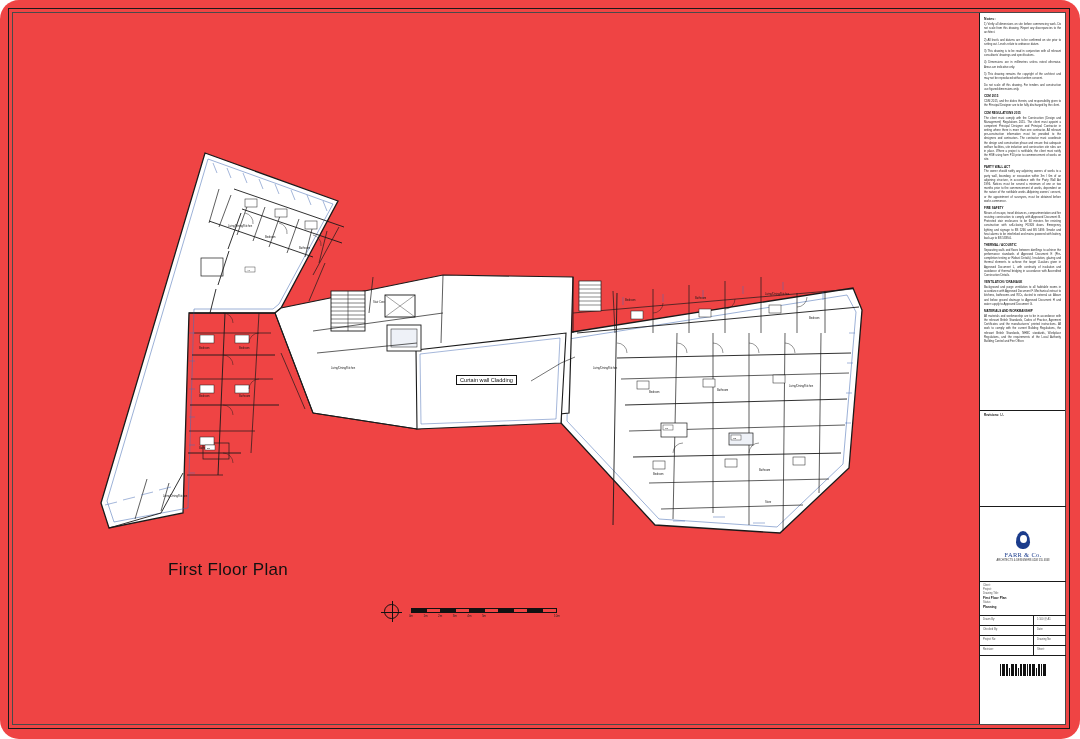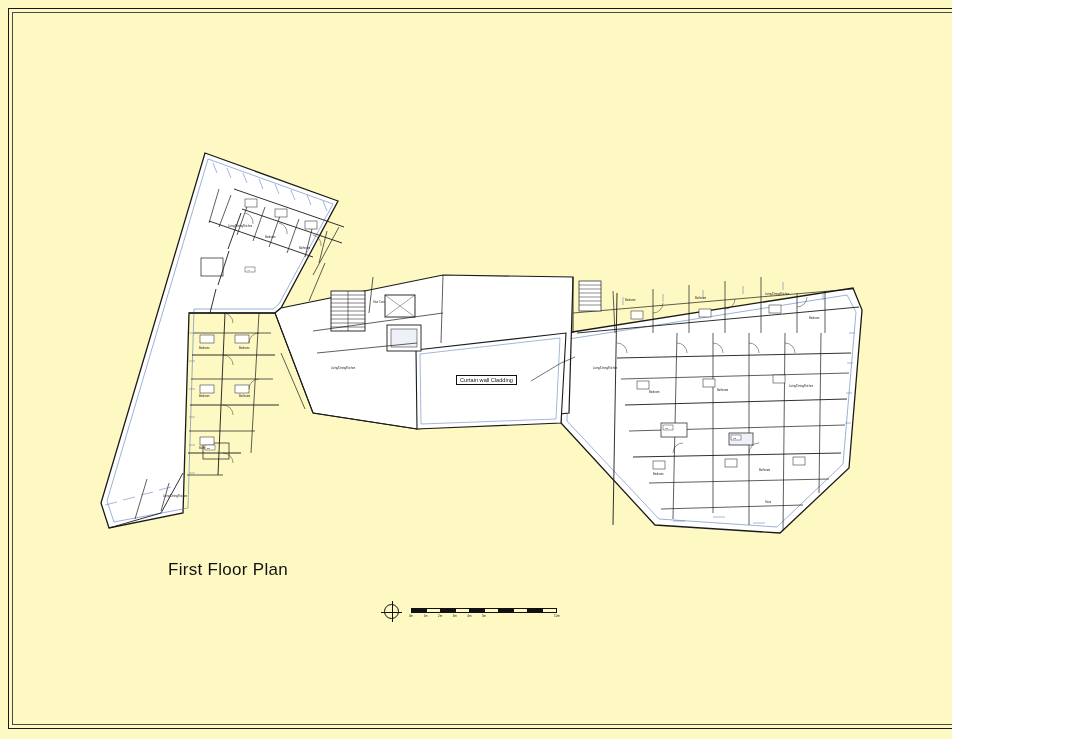--- a/index.html
+++ b/index.html
@@ -3,24 +3,25 @@
 <meta charset="utf-8">
 <style>
   html, body {
     margin: 0;
     padding: 0;
     background: #ffffff;
     font-family: "Liberation Sans", sans-serif;
   }
   #sheet {
     position: relative;
-    width: 952px;
+    width: 1080px;
     height: 739px;
-    background: #fef9c3;
+    background: #ef4444;
     overflow: hidden;
+    border-radius: 19px;
   }
   
   #border-outer {
     position: absolute;
     left: 8px;
     top: 8px;
     width: 1062px;
     height: 721px;
     border: 1px solid #1a1a1a;
     box-sizing: border-box;

